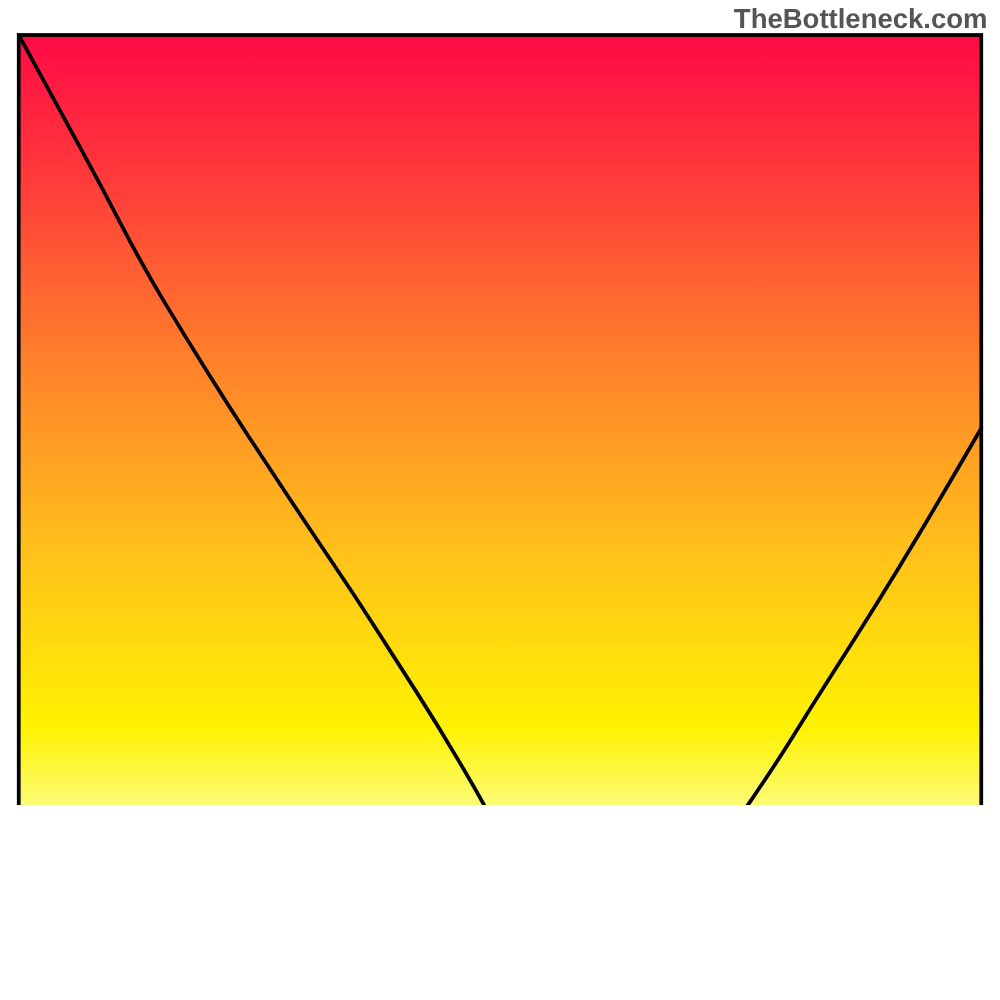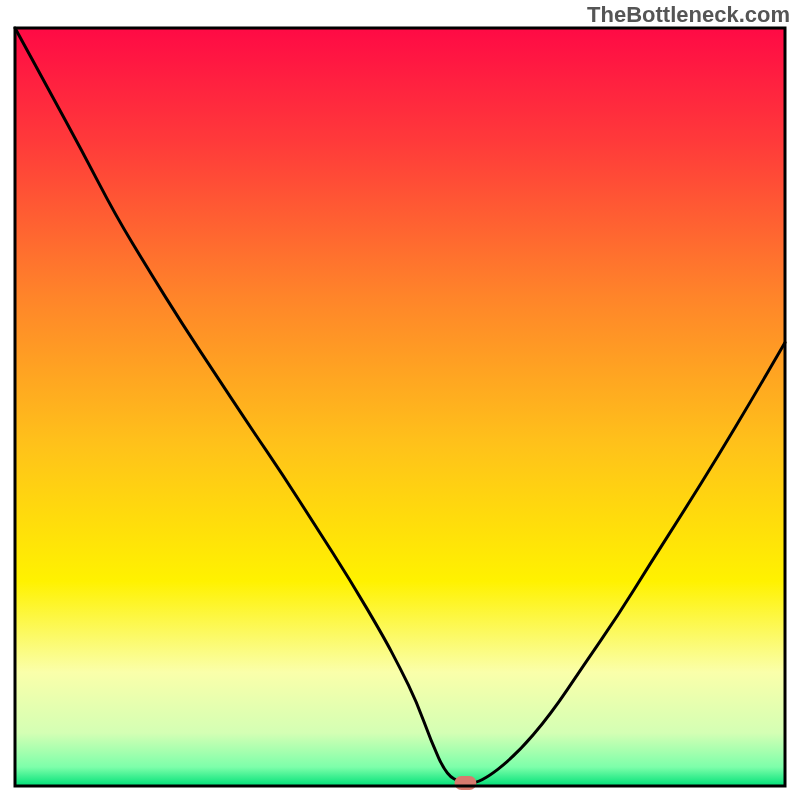--- a/index.html
+++ b/index.html
@@ -2,21 +2,21 @@
 <html><head>
 <meta charset="utf-8">
 <style>
   body {
     margin: 0;
     padding: 0;
     background: #fff;
   }
   .chart-container {
     width: 800px;
-    height: 800px;
+    height: 644px;
     position: relative;
   }
   .watermark {
     position: absolute;
     top: 2px;
     right: 10px;
     font-family: Arial, Helvetica, sans-serif;
     font-size: 22px;
     font-weight: 600;
     color: #555;

